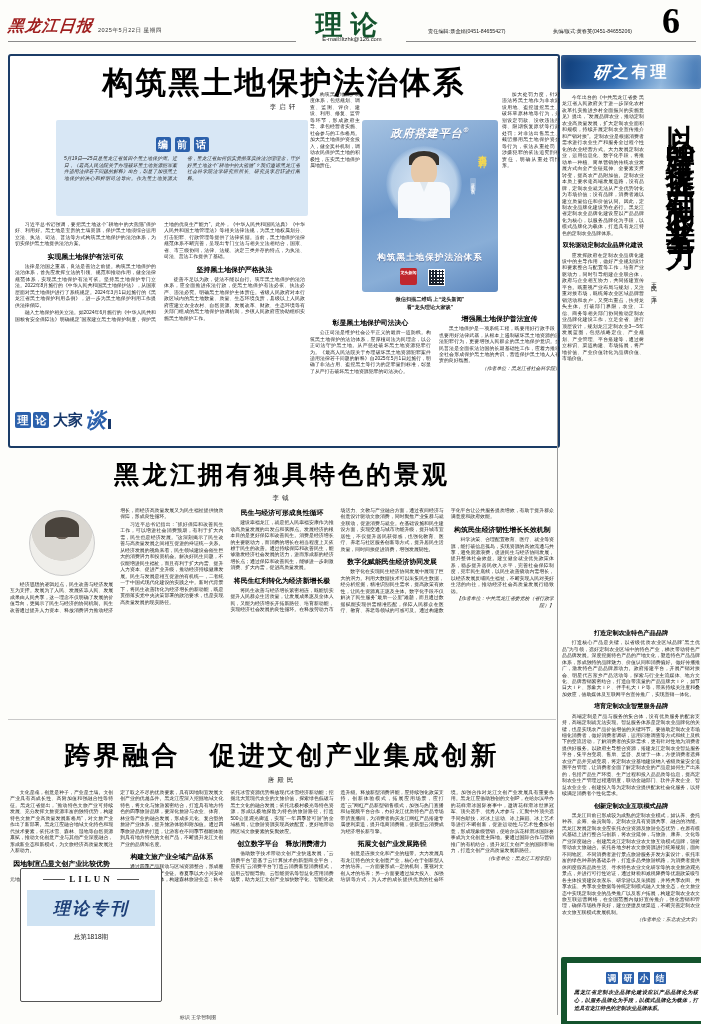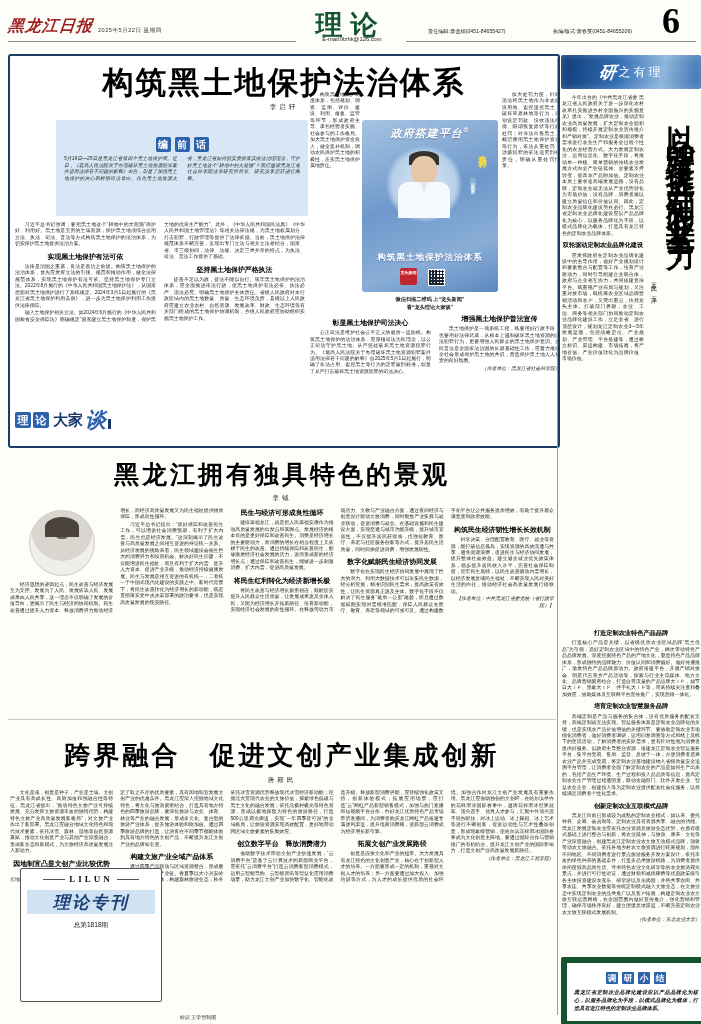--- a/index.html
+++ b/index.html
@@ -50,28 +50,28 @@
       repeating-linear-gradient(90deg,#1d2430 0 1.6px,#fff 1.6px 3.2px);border:1.5px solid #fff;}
   .caption{font-size:5.2px;font-weight:bold;text-align:center;color:#222;line-height:1.5;}
   
   .headline2{font-size:25px;font-weight:900;letter-spacing:3px;text-align:center;color:#000;}
   .mphoto{width:64px;height:64px;border-radius:50%;margin:2px auto 6px auto;background:radial-gradient(circle at 50% 30%,#6b6158 0 16%,#d9d6d0 17% 55%,#efeeea 56% 100%);border:1px solid #ccc;}
   .mhair{width:34px;height:20px;border-radius:50% 50% 0 0;background:#4a443d;margin:6px auto 0 auto;}
   
   .lilun{background:#fff;border:1px solid #555;border-radius:2px;padding:5px 4px;}
   .lilun .latin{display:flex;align-items:center;font-family:"Liberation Serif",serif;font-weight:bold;font-size:9px;letter-spacing:3px;color:#111;justify-content:center;gap:4px;}
   .lilun .latin .dash{flex:0 0 22px;height:1px;background:#555;}
-  .lilun .band{background:#cfe3f3;margin:6px 2px 0 2px;height:24px;display:flex;align-items:center;justify-content:center;}
+  .lilun .band{background:#cfe3f3;margin:6px 2px 0 2px;height:36px;display:flex;align-items:center;justify-content:center;}
   .lilun .zhkan{font-family:"Liberation Serif",serif;font-style:italic;font-weight:bold;font-size:17px;color:#1d3f77;letter-spacing:2px;}
   .lilun .issue{text-align:center;font-size:6.6px;margin-top:7px;color:#111;}
   .credit{font-size:5px;color:#333;text-align:center;}
   
   .banner{background:linear-gradient(100deg,#0d3a75 0%,#2f6cb3 40%,#8fb6dd 72%,#396fae 100%);border-radius:2px;display:flex;align-items:center;justify-content:center;color:#fff;gap:3px;box-shadow:inset 0 0 8px rgba(255,255,255,.25);}
   .banner .yan{font-family:"Liberation Serif",serif;font-style:italic;font-weight:bold;font-size:17px;transform:skewX(-8deg);}
-  .banner .rest{font-size:12px;font-weight:normal;letter-spacing:3px;}
+  .banner .rest{font-size:16px;font-weight:bold;letter-spacing:3px;}
   .vtitle{writing-mode:vertical-rl;font-size:29px;font-weight:900;letter-spacing:9px;color:#000;text-align:start;}
   .vauthors{writing-mode:vertical-rl;font-size:6px;color:#222;letter-spacing:2px;}
   .survey{border:6px solid #14532d;background:#fff;border-radius:2px;}
   .survey .tiles{text-align:center;margin-top:4px;}
   .survey .tile3{display:inline-block;width:12px;height:12px;line-height:12px;font-size:8.5px;background:#2c61ac;color:#fff;font-weight:bold;text-align:center;margin:0 2px;border-radius:1px;}
   .survey .stext{font-family:"Liberation Serif",serif;font-style:italic;font-weight:bold;font-size:5.2px;line-height:1.55;margin:3px 7px;text-align:justify;color:#111;}
 </style>
 </head>
 <body>
 

